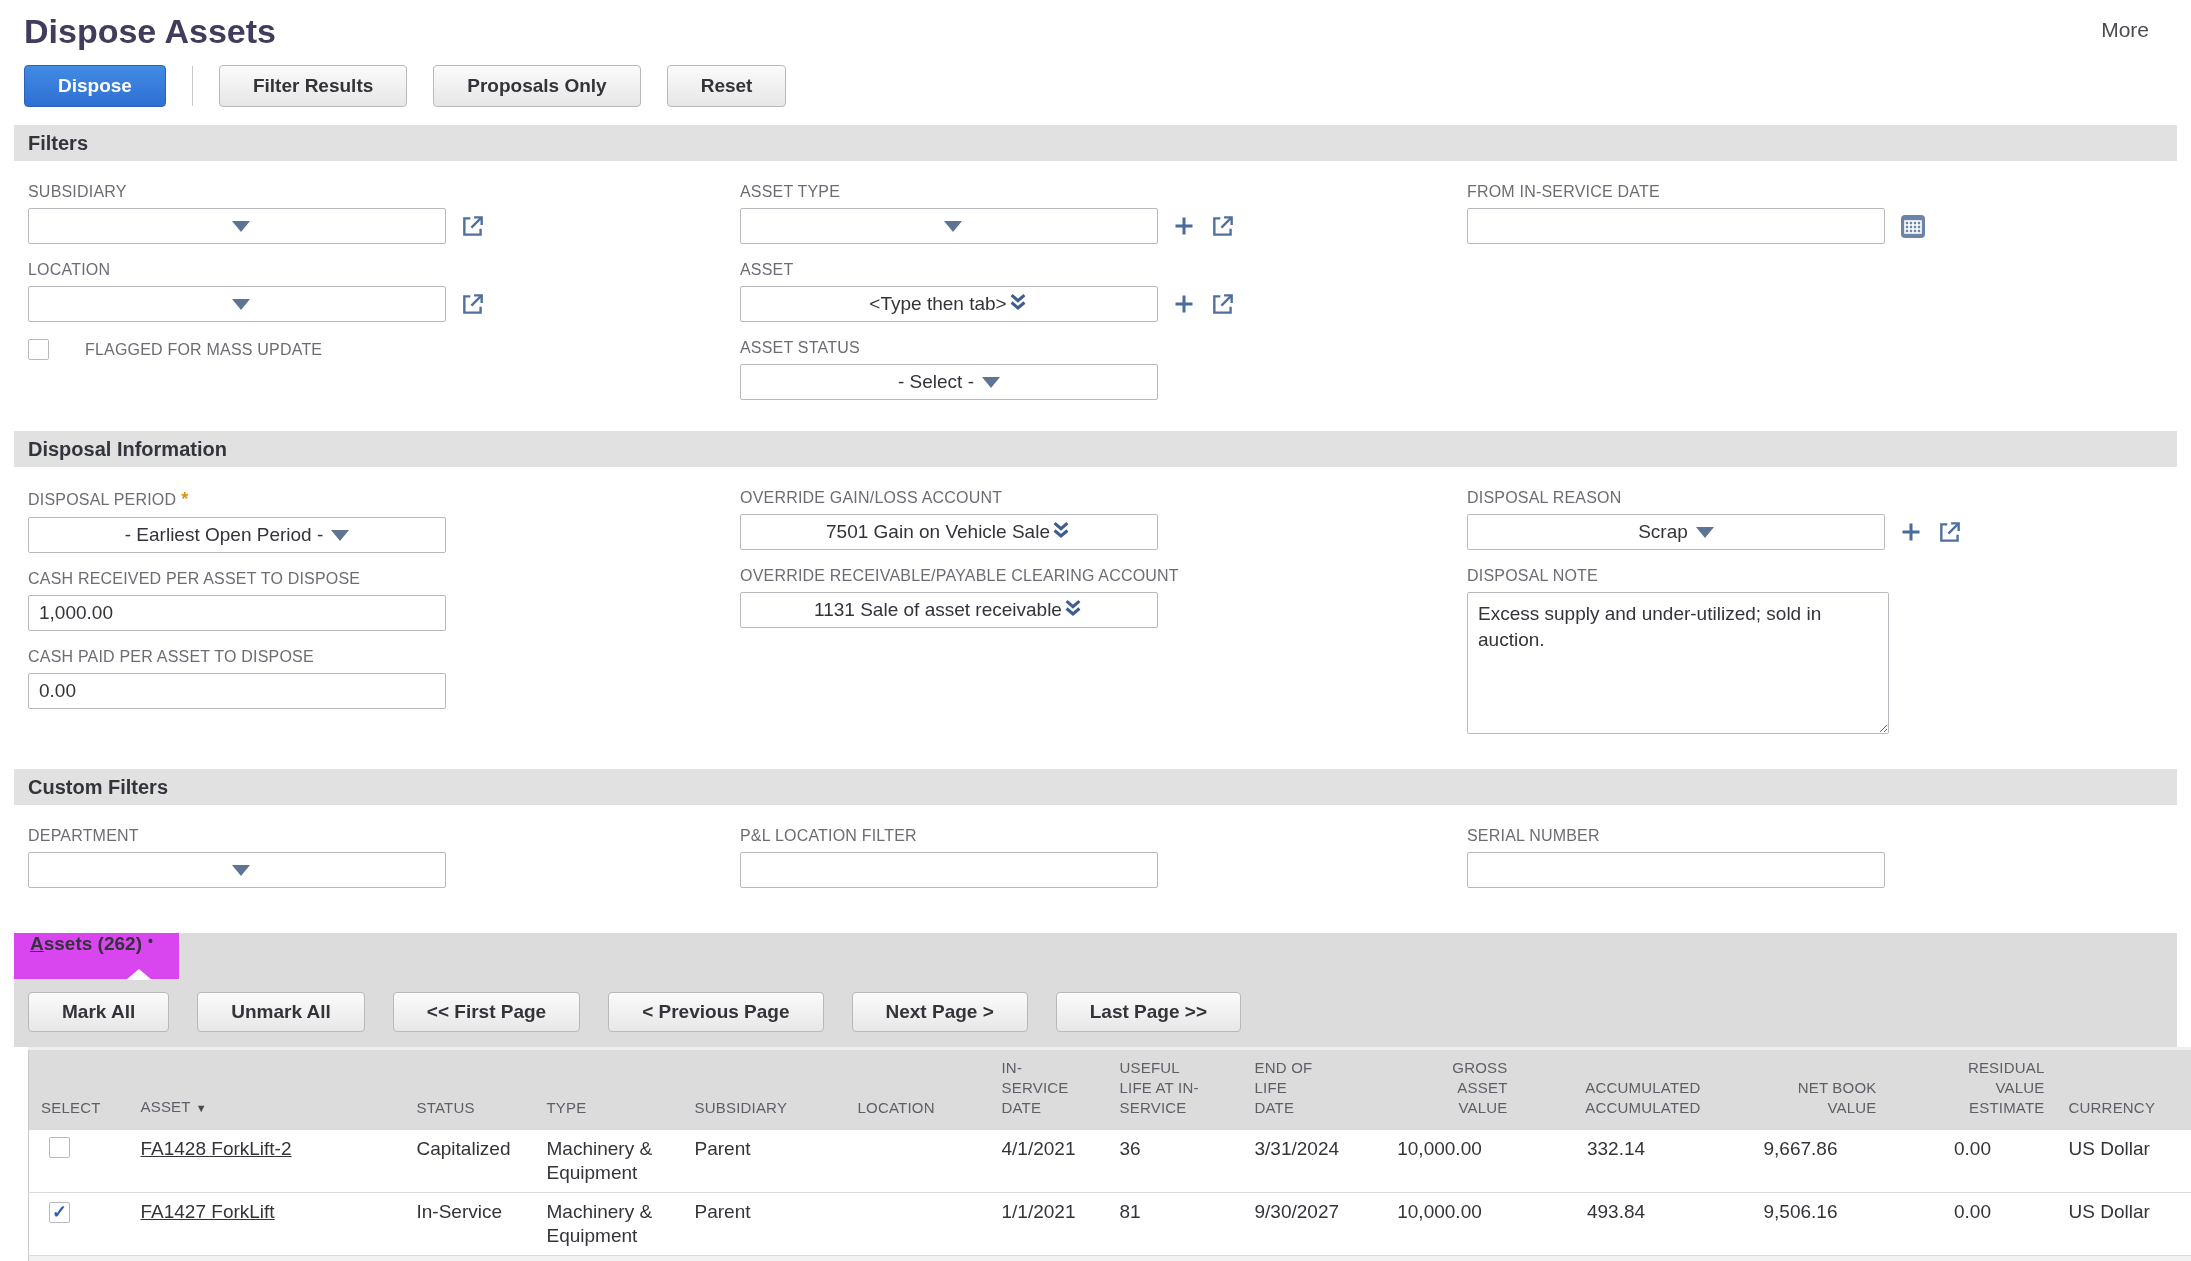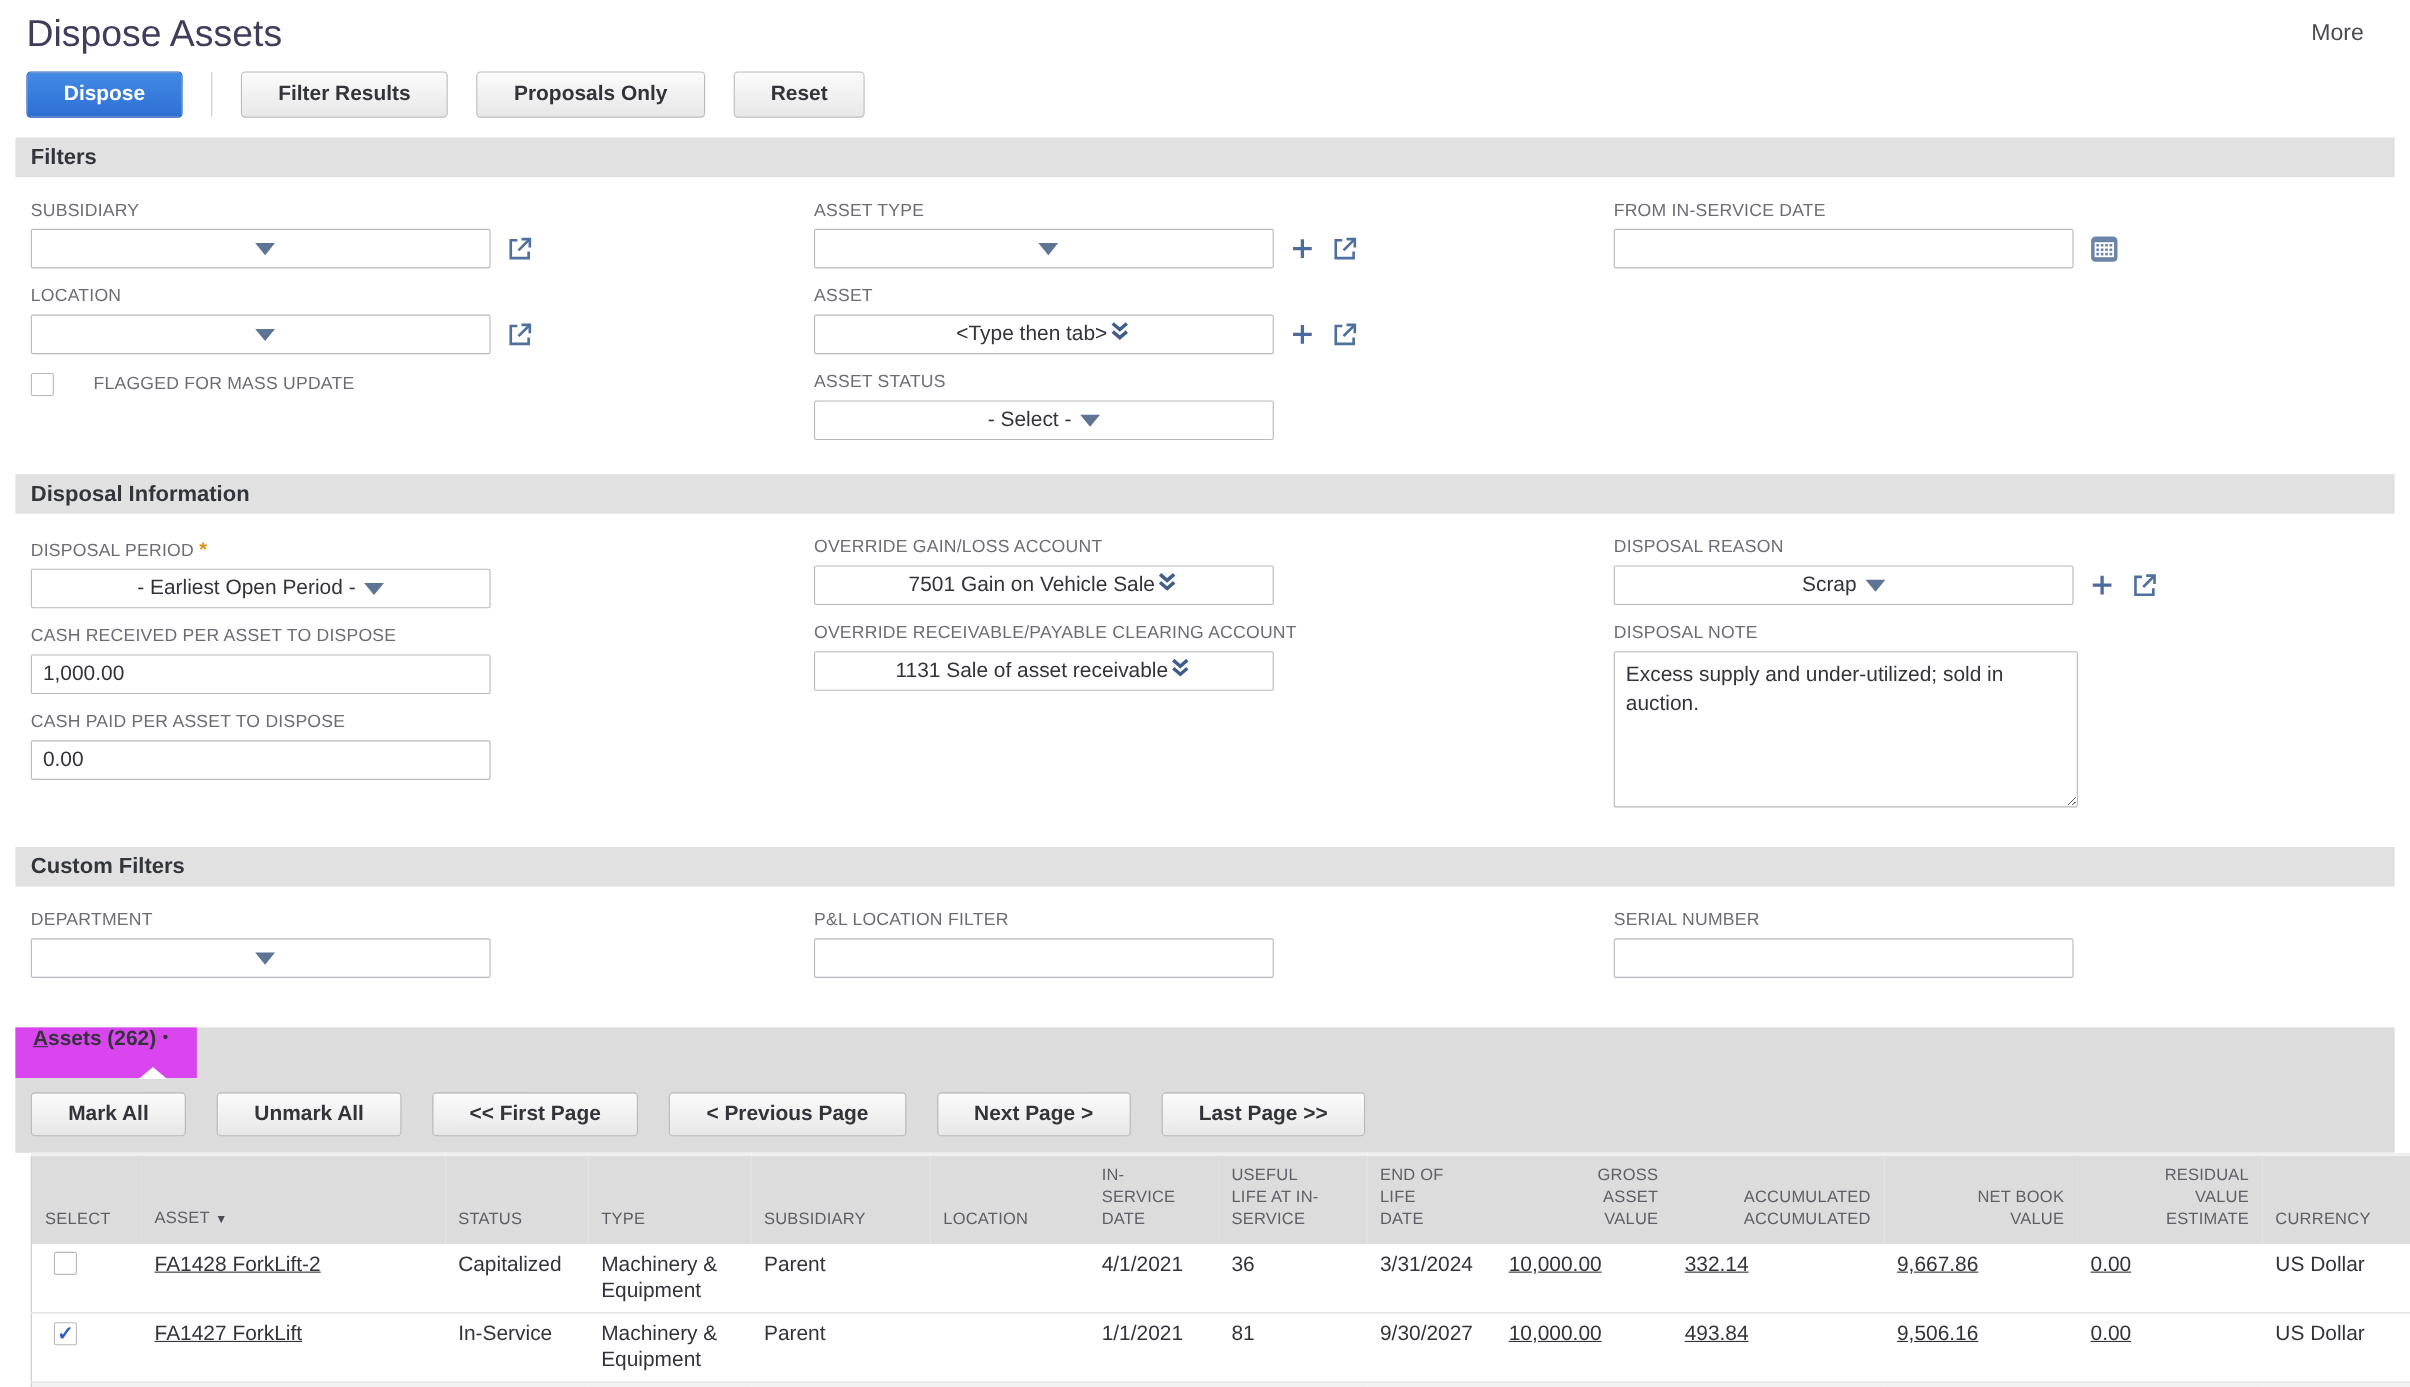--- a/index.html
+++ b/index.html
@@ -6,21 +6,21 @@
   html,body { margin:0; padding:0; }
   body {
     width:2191px; height:1261px; overflow:hidden;
     background:#ffffff; color:#33343a;
     font-family:"Liberation Sans", sans-serif;
     position:relative;
   }
   .page { padding:0 14px; }
 
   
-  .page-title { font-size:34px; font-weight:normal; color:#403c5b; padding:12px 0 0 10px; }
+  .page-title { font-size:34px; font-weight:bold; color:#403c5b; padding:12px 0 0 10px; }
   .more-link { position:absolute; top:18px; right:42px; font-size:21px; color:#4b4b52; cursor:pointer; }
 
   .toolbar { display:flex; align-items:center; margin:14px 0 18px 10px; }
   .btn {
     display:inline-flex; align-items:center; justify-content:center;
     height:42px; padding:0 33px; border-radius:4px;
     font-size:19px; font-weight:bold; color:#33343a;
     background:linear-gradient(#fbfbfb,#e7e7e7); border:1px solid #b9b9b9; cursor:pointer;
   }
   .btn-primary {
@@ -89,21 +89,21 @@
     vertical-align:bottom; text-align:left; padding:8px 12px 12px 12px; line-height:20px;
   }
   .assets-table thead th.num { text-align:right; }
   .hdr-wrap { display:inline-block; }
   .assets-table { border-left:1px solid #c9c9c9; border-right:1px solid #c9c9c9; }
   .assets-table tbody td {
     font-size:19px; color:#33343a; padding:7px 12px; vertical-align:top; line-height:24px;
     border-bottom:1px solid #dadada; background:#fff;
   }
   .assets-table tbody tr.alt td { background:#f2f2f2; }
-  .assets-table tbody td.num { text-align:left;text-decoration:underline; }
+  .assets-table tbody td.num { text-align:center; }
   .asset-link { color:#33343a; text-decoration:underline; cursor:pointer; }
   .sort-caret { display:inline-block; margin-left:5px; font-size:11px; color:#4c4d53; }
   td.sel-cell, th.sel-cell { padding-left:32px; }
   td.sel-cell .checkbox { margin-left:8px; }
 </style>
 </head>
 <body>
 
 <div class="page">
 

